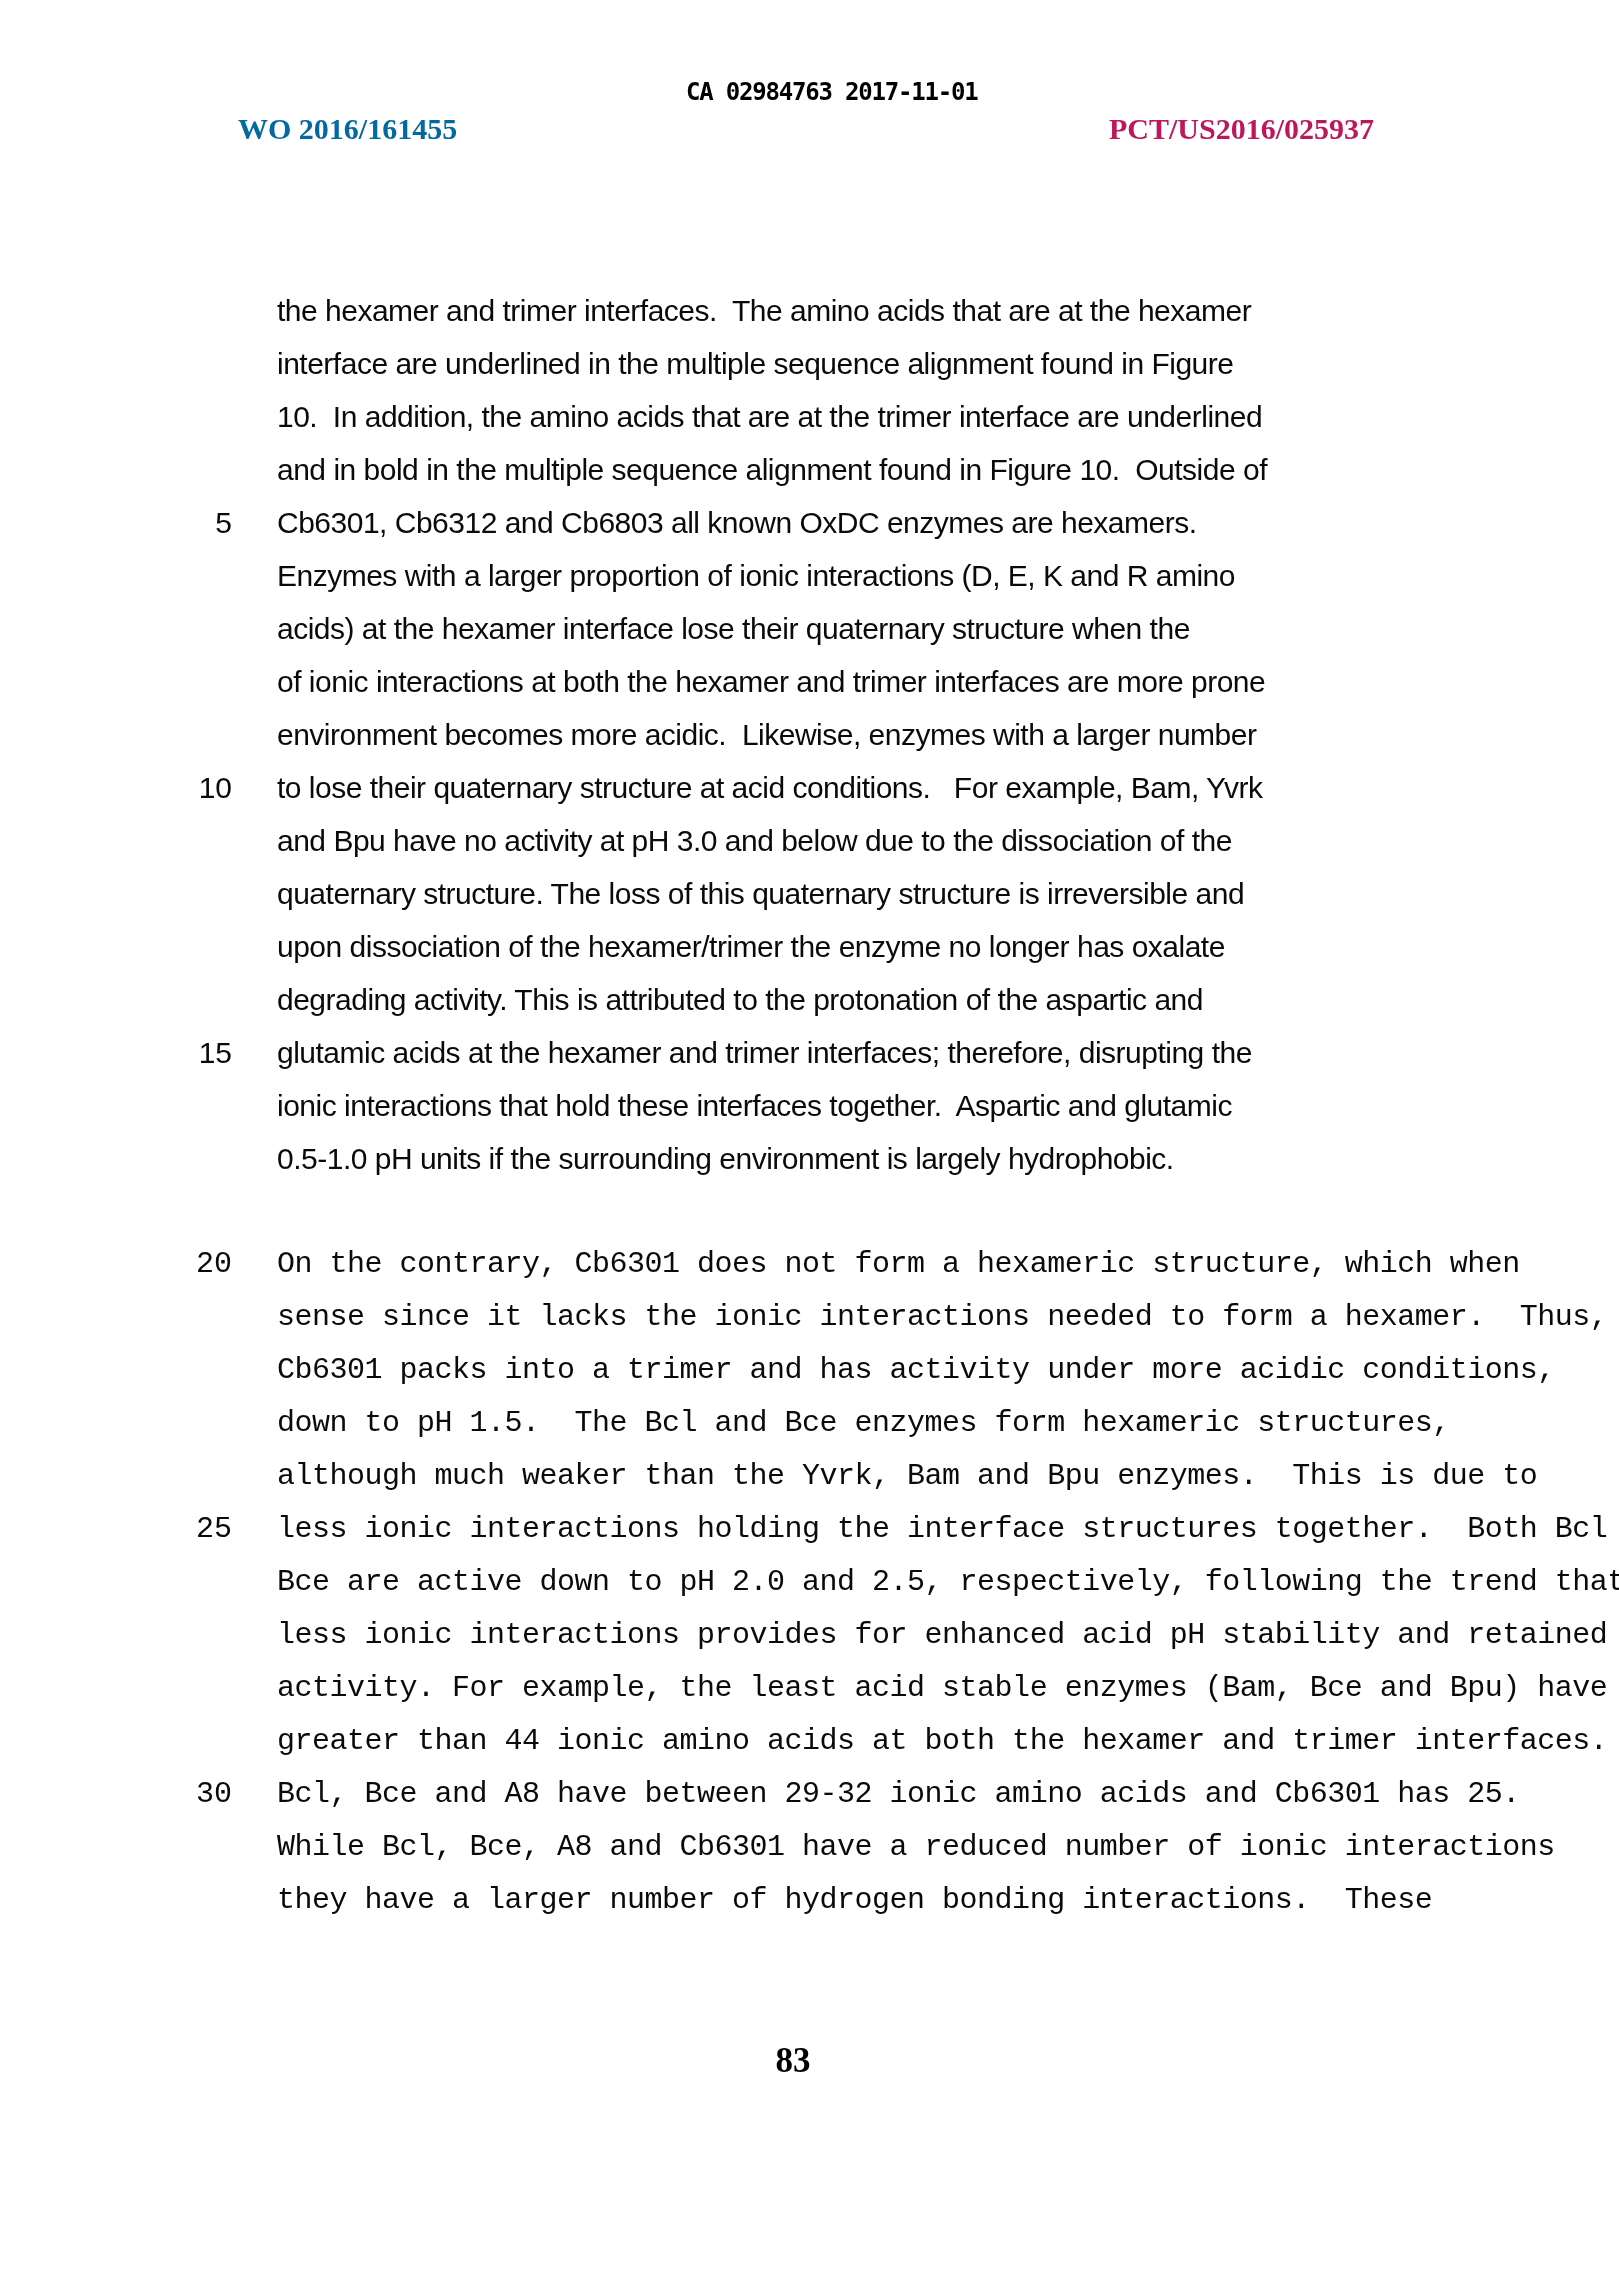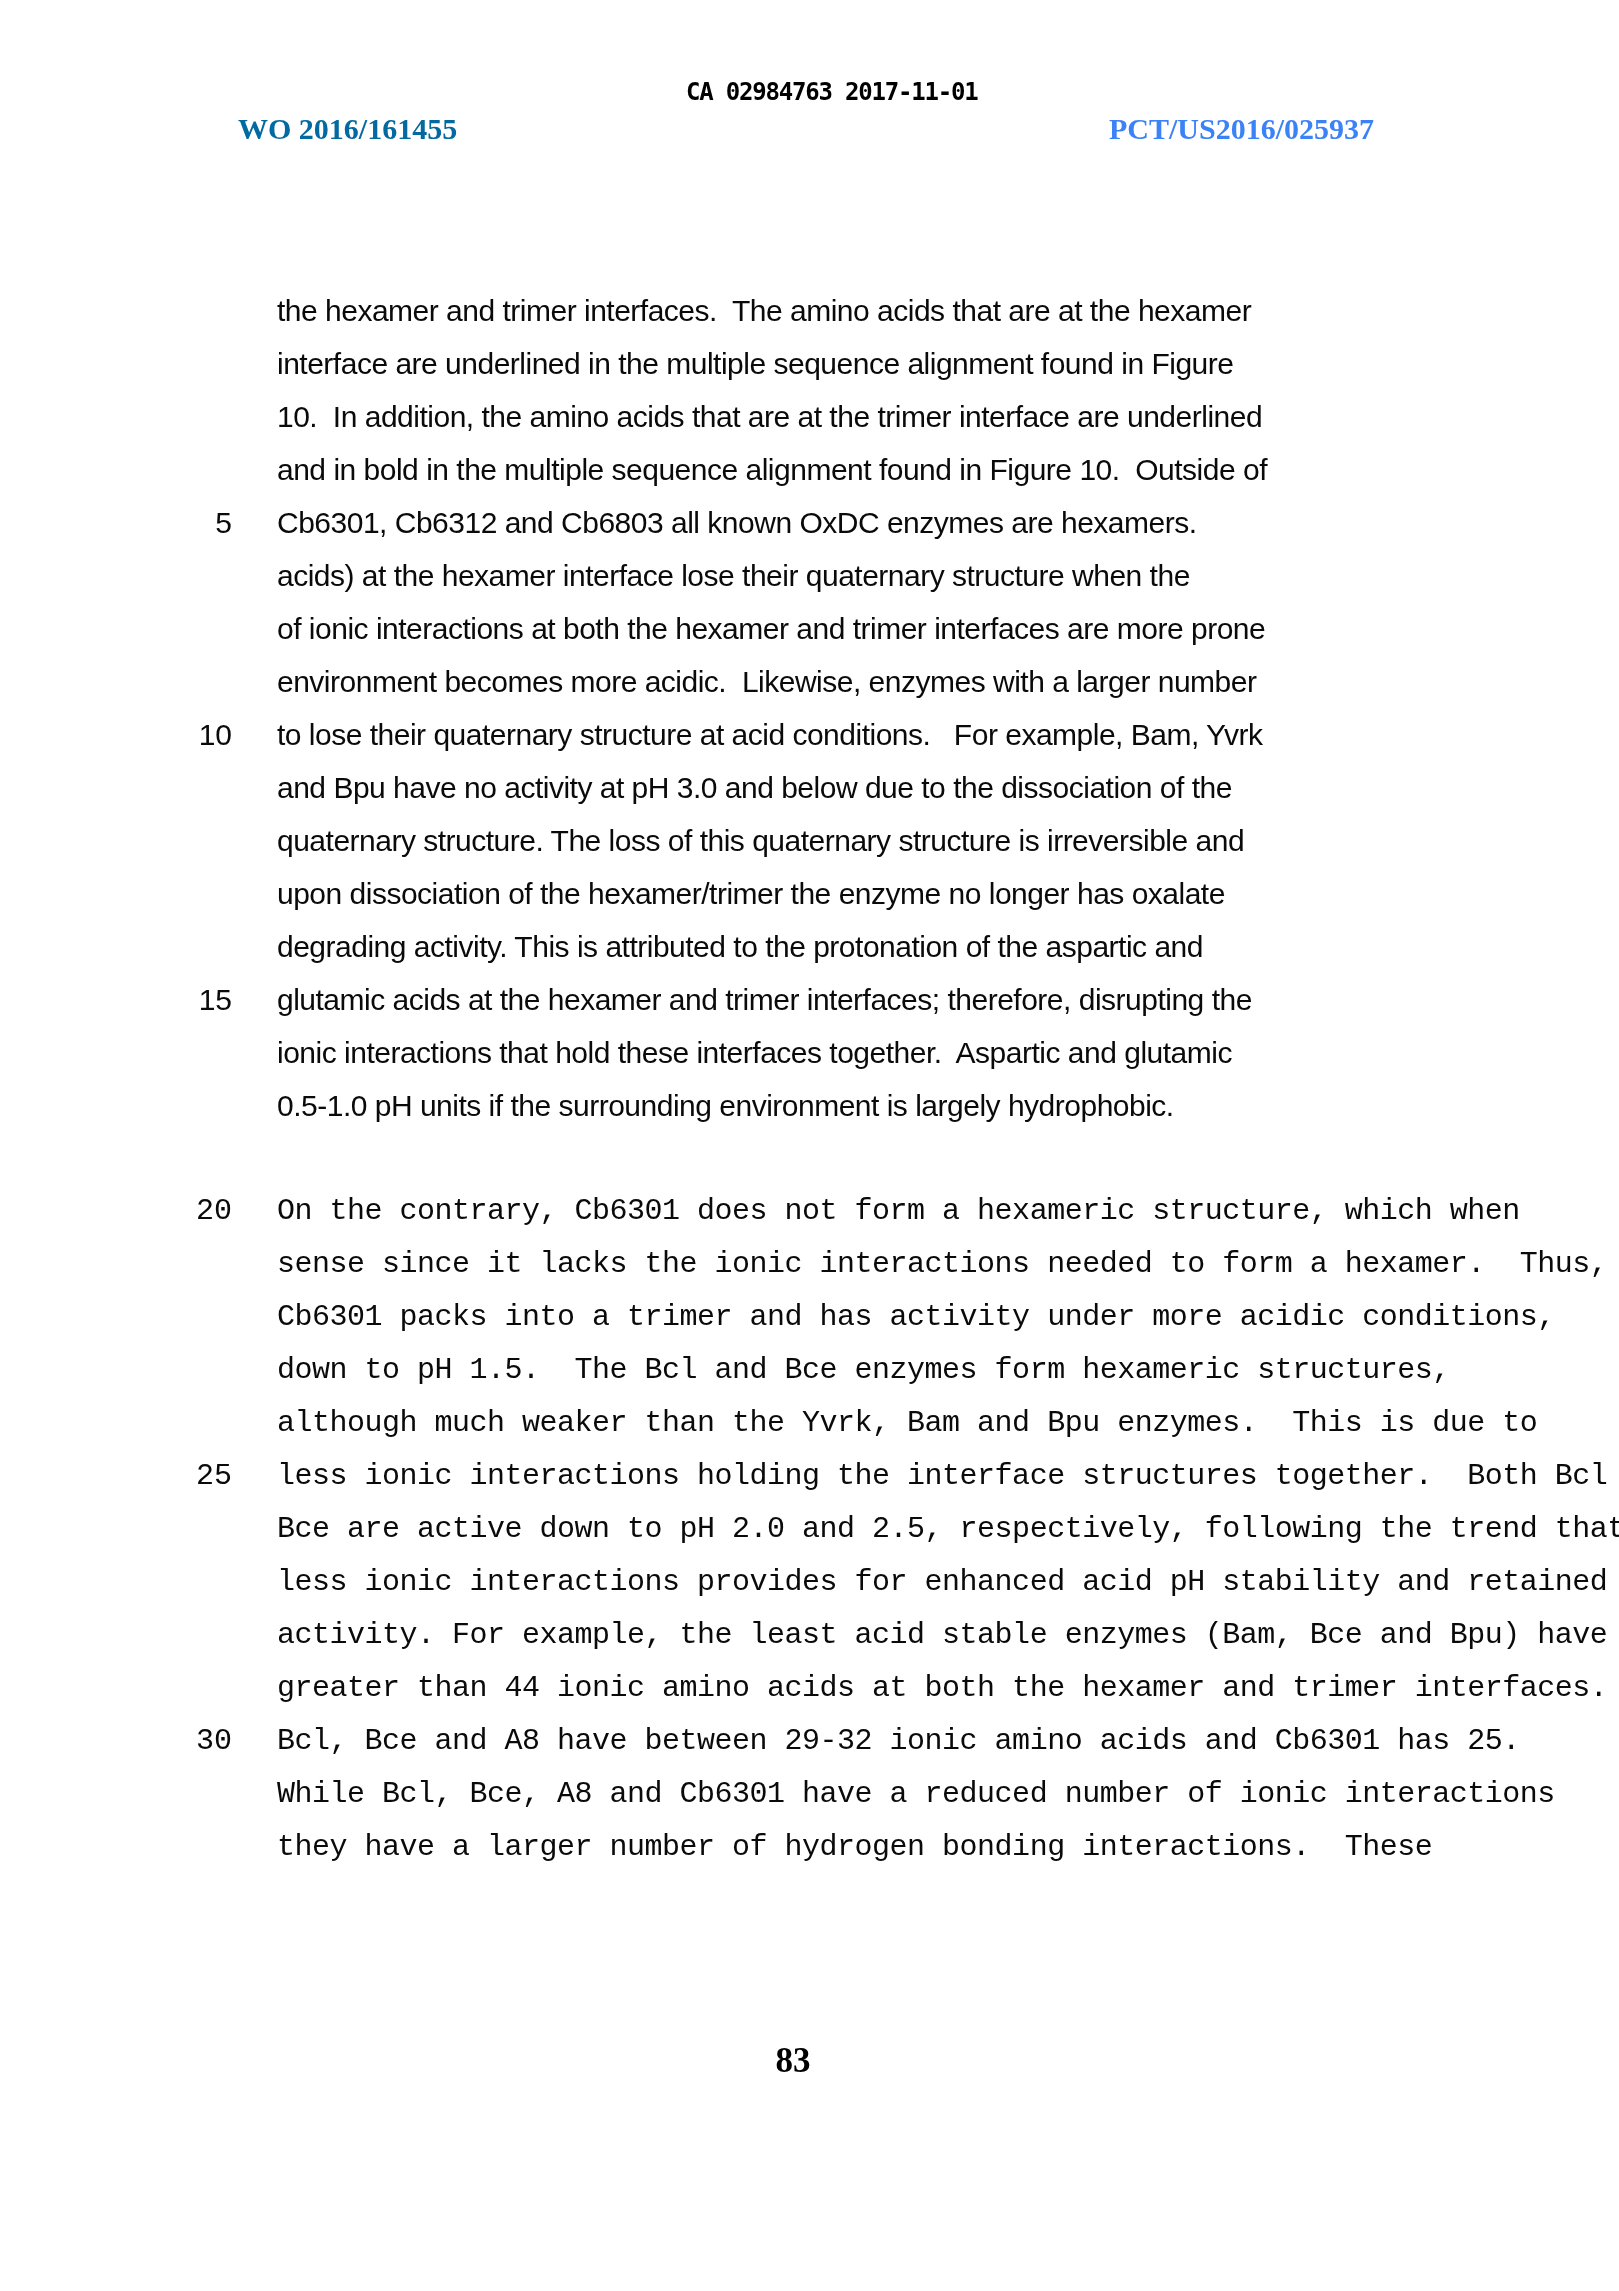--- a/index.html
+++ b/index.html
@@ -34,21 +34,21 @@
     color: #0369a1;
   }
   .pub-right {
     position: absolute;
     right: 245px;
     top: 112px;
     font-family: "Liberation Serif", serif;
     font-weight: 700;
     font-size: 30px;
     white-space: pre;
-    color: #3b82f6;
+    color: #be185d;
   }
   .body-text {
     position: absolute;
     left: 277px;
     top: 284px;
     width: 1157px;
     font-size: 30px;
     letter-spacing: -0.5px;
     color: #0a0a0a;
   }
@@ -86,20 +86,21 @@
   <div class="pub-left">WO 2016/161455</div>
   <div class="pub-right">PCT/US2016/025937</div>
 
   <div class="body-text" id="body-text">
       <div class="para">
         <div class="line"><span class="lnum"></span><span>the hexamer and trimer interfaces.  The amino acids that are at the hexamer</span></div>
         <div class="line"><span class="lnum"></span><span>interface are underlined in the multiple sequence alignment found in Figure</span></div>
         <div class="line"><span class="lnum"></span><span>10.  In addition, the amino acids that are at the trimer interface are underlined</span></div>
         <div class="line"><span class="lnum"></span><span>and in bold in the multiple sequence alignment found in Figure 10.  Outside of</span></div>
         <div class="line"><span class="lnum">5</span><span>Cb6301, Cb6312 and Cb6803 all known OxDC enzymes are hexamers.</span></div>
+        <div class="line"><span class="lnum"></span><span>Enzymes with a larger proportion of ionic interactions (D, E, K and R amino</span></div>
         <div class="line"><span class="lnum"></span><span>acids) at the hexamer interface lose their quaternary structure when the</span></div>
         <div class="line"><span class="lnum"></span><span>of ionic interactions at both the hexamer and trimer interfaces are more prone</span></div>
         <div class="line"><span class="lnum"></span><span>environment becomes more acidic.  Likewise, enzymes with a larger number</span></div>
         <div class="line"><span class="lnum">10</span><span>to lose their quaternary structure at acid conditions.   For example, Bam, Yvrk</span></div>
         <div class="line"><span class="lnum"></span><span>and Bpu have no activity at pH 3.0 and below due to the dissociation of the</span></div>
         <div class="line"><span class="lnum"></span><span>quaternary structure. The loss of this quaternary structure is irreversible and</span></div>
         <div class="line"><span class="lnum"></span><span>upon dissociation of the hexamer/trimer the enzyme no longer has oxalate</span></div>
         <div class="line"><span class="lnum"></span><span>degrading activity. This is attributed to the protonation of the aspartic and</span></div>
         <div class="line"><span class="lnum">15</span><span>glutamic acids at the hexamer and trimer interfaces; therefore, disrupting the</span></div>
         <div class="line"><span class="lnum"></span><span>ionic interactions that hold these interfaces together.  Aspartic and glutamic</span></div>

